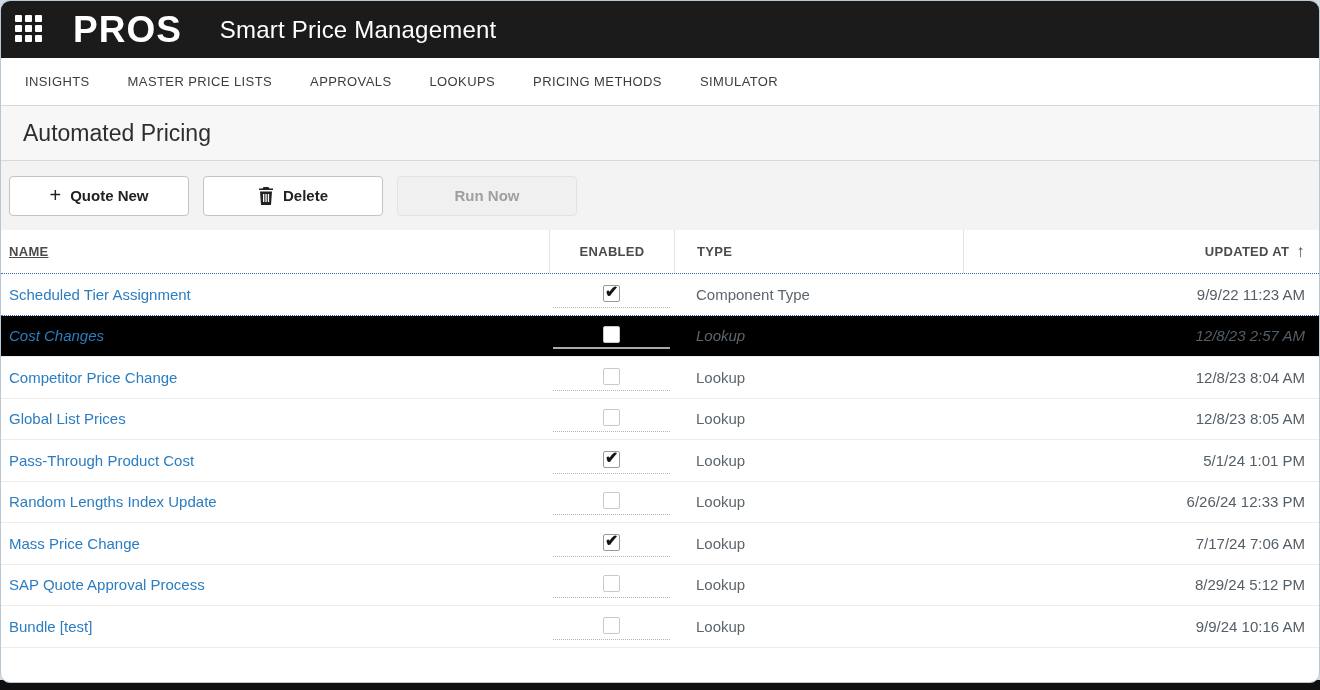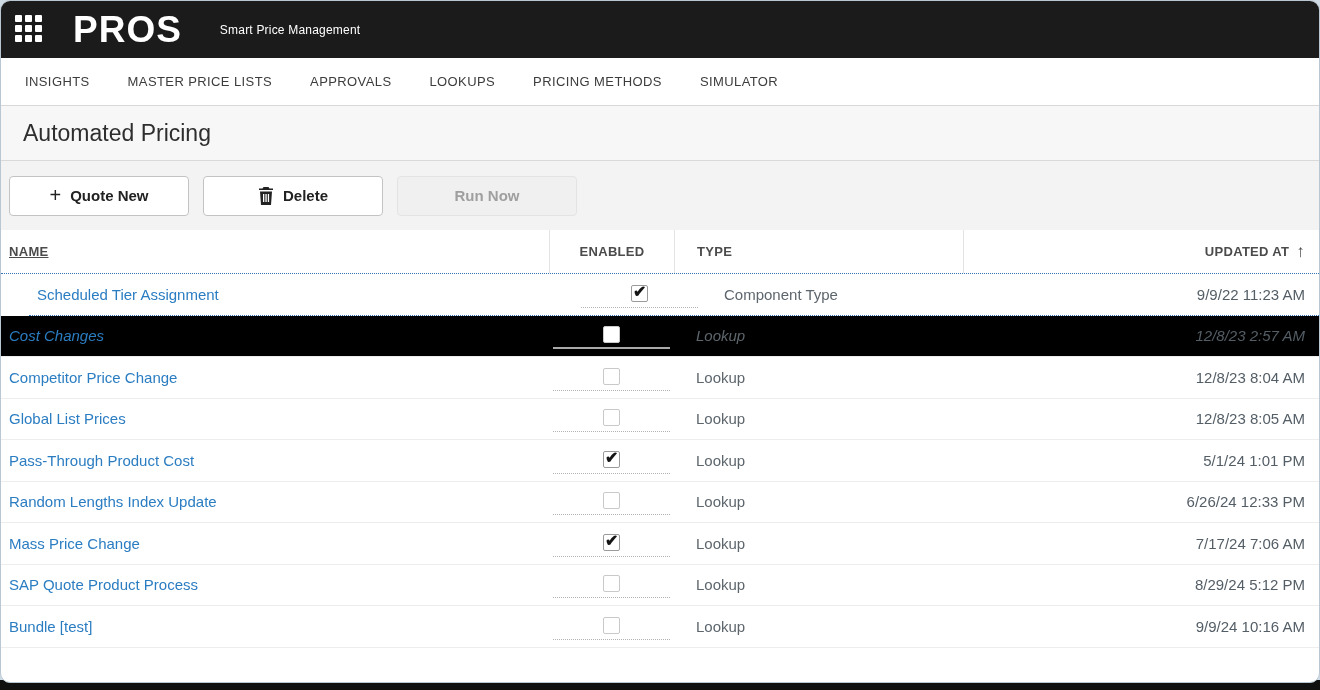--- a/index.html
+++ b/index.html
@@ -33,21 +33,21 @@
     cursor: pointer;
   }
   .grid-icon span { background: #ffffff; border-radius: 1px; }
   .pros-logo {
     margin-left: 28px; color: #ffffff;
     font-size: 37px; font-weight: 800; letter-spacing: 1px;
     font-style: normal; transform: scaleY(1.02);
   }
   .app-title {
     margin-left: 38px; color: #ffffff;
-    font-size: 12px; font-weight: 500; letter-spacing: 0.2px;
+    font-size: 24px; font-weight: 500; letter-spacing: 0.2px;
   }
 
   
   .nav {
     height: 48px; background: #ffffff;
     border-bottom: 1px solid #d8d8d8;
     display: flex; align-items: center; gap: 38px;
     padding-left: 24px;
   }
   .nav-item {
@@ -100,21 +100,21 @@
   .th.type { padding-left: 22px; }
   .th.updated { justify-content: flex-end; padding-right: 14px; gap: 7px; }
   .sort-arrow { font-size: 17px; font-weight: 400; color: #4a4a4a; line-height: 1; }
 
   .trow {
     display: grid; grid-template-columns: 548px 125px 289px 1fr;
     height: 41.5px;
     border-bottom: 1px solid #ededed;
     background: #ffffff;
   }
-  .trow.focused { border-bottom: 1px dotted #3272b5; margin-left: 28px; }
+  .trow.focused { border-bottom: 1px dotted #3272b5; }
   .trow.highlighted { background: #000000; font-style: italic; }
   .cell { display: flex; align-items: center; font-size: 15px; }
   .cell.name { padding-left: 8px; }
   .name-link { color: #2b7dc2; text-decoration: none; cursor: pointer; }
   .cell.type { padding-left: 22px; color: #5d666d; }
   .cell.updated { justify-content: flex-end; padding-right: 14px; color: #545e66; }
 
   .cb-wrap {
     width: 117px; margin: 0 auto;
     display: flex; justify-content: center;
@@ -303,21 +303,21 @@
           <span class="check">✔</span>
         </span>
       </span>
     </div>
     <div class="cell type">Lookup</div>
     <div class="cell updated">7/17/24 7:06 AM</div>
   </div>
 
   <div class="trow">
     <div class="cell name">
-      <a class="name-link">SAP Quote Product Process</a>
+      <a class="name-link">SAP Quote Approval Process</a>
     </div>
     <div class="cell enabled">
       <span class="cb-wrap">
         <span class="checkbox">
           
         </span>
       </span>
     </div>
     <div class="cell type">Lookup</div>
     <div class="cell updated">8/29/24 5:12 PM</div>

